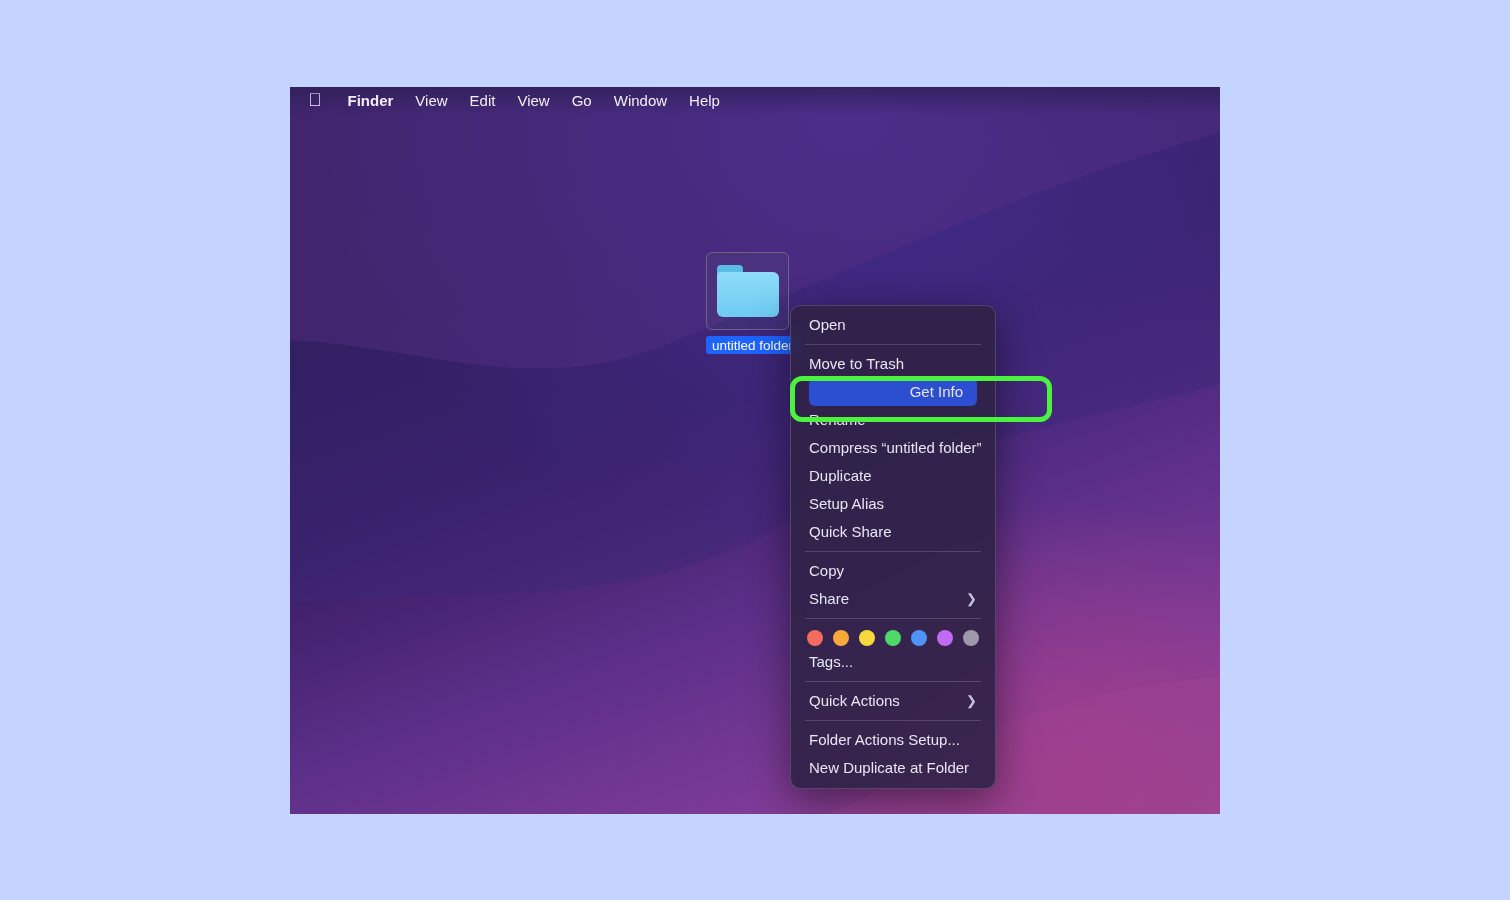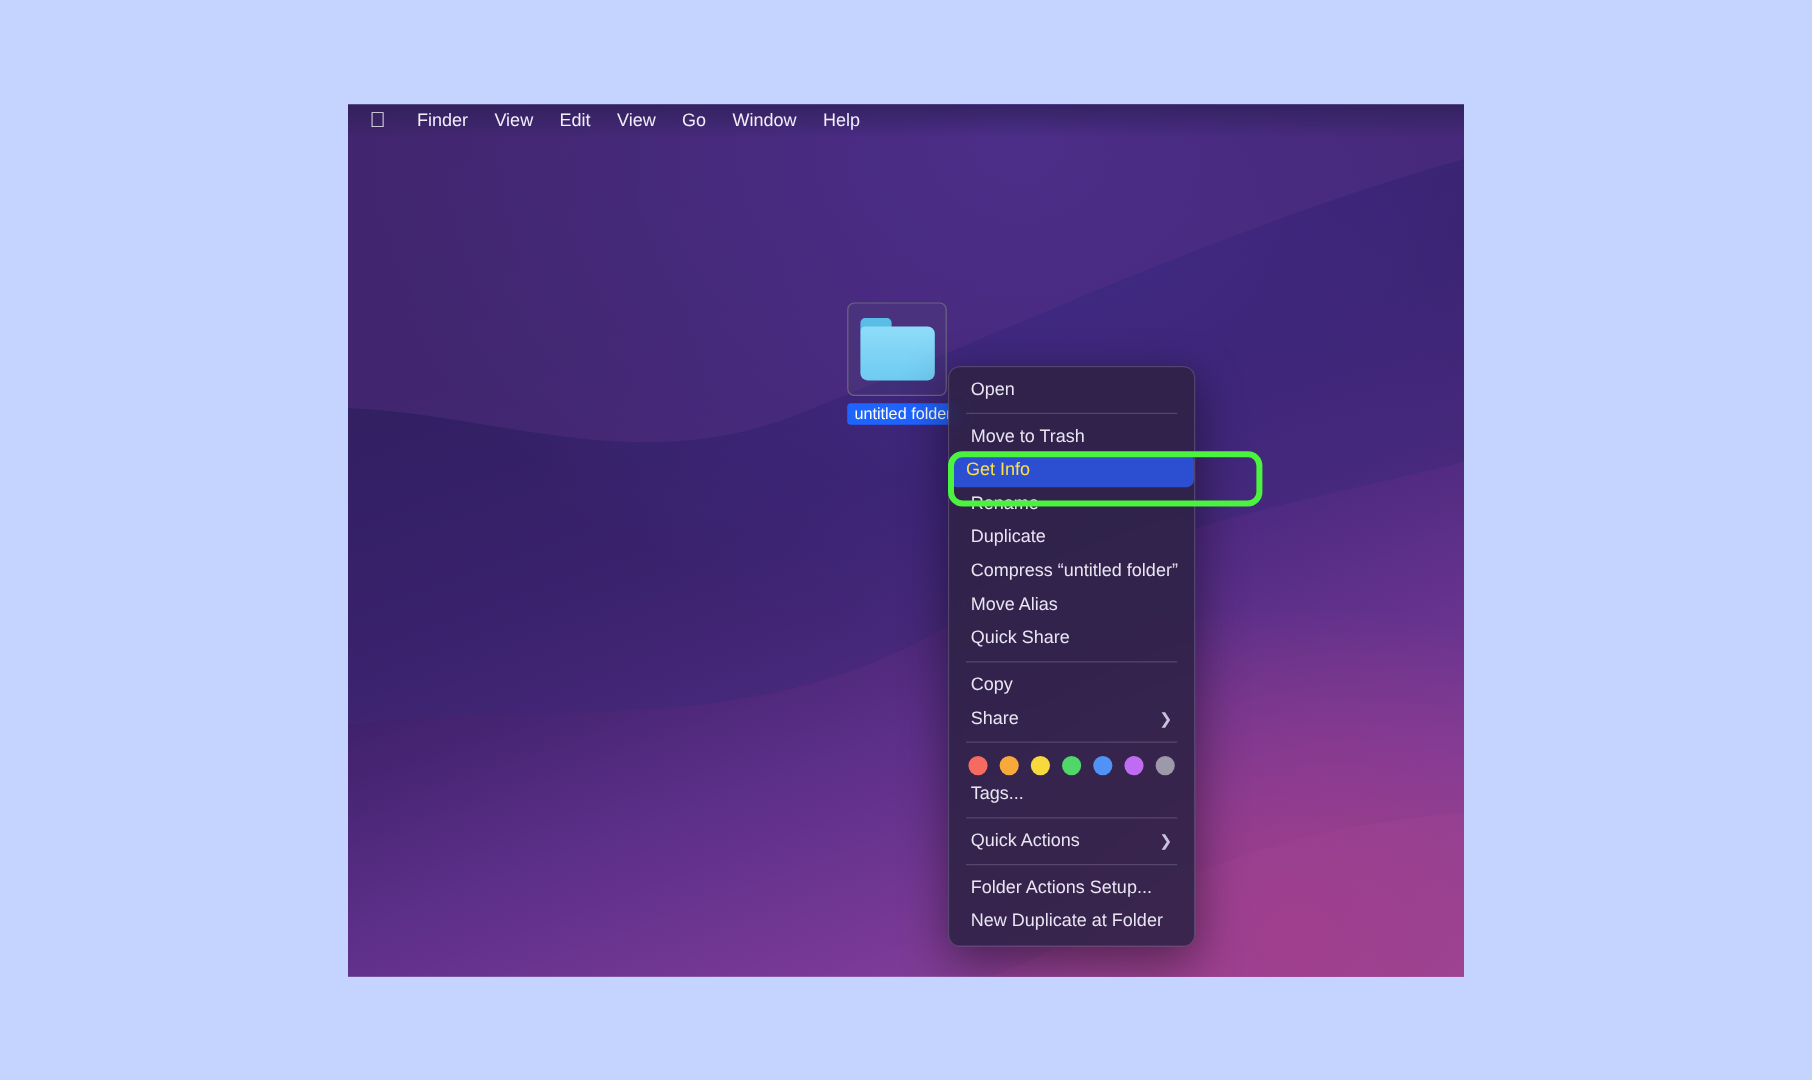--- a/index.html
+++ b/index.html
@@ -33,21 +33,21 @@
     display: flex;
     align-items: center;
     gap: 22px;
     padding: 0 18px;
     color: #f2eef8;
     font-size: 15px;
     background: linear-gradient(to bottom, rgba(44,31,84,0.7), rgba(44,31,84,0.0));
     z-index: 5;
   }
   .menubar .apple { font-size: 18px; margin-right: 4px; }
-  .menubar .app { font-weight: 400; }
+  .menubar .app { font-weight: 700; }
   .menubar span { cursor: default; white-space: nowrap; }
 
   .folder-wrap {
     position: absolute;
     left: 416px; top: 165px;
     width: 83px;
     text-align: center;
     z-index: 3;
   }
   .folder-sel {
@@ -97,24 +97,25 @@
     padding:4px 18px;
     line-height:20px;
     display:flex;
     align-items:center;
     justify-content:space-between;
     white-space:nowrap;
     cursor:default;
   }
   .ctxmenu .sel {
     background:#2c4fd1;
-    color:#fde047;
+    color:#e5e5e5;
     border-radius:6px;
-    margin:0 0;
+    margin:0 18px;
     padding:4px 14px;
+    justify-content:flex-end;
   }
   .ctxmenu .chev { color:#c8c2de; font-size:13px; }
   .ctxmenu hr {
     border:none; border-top:1px solid rgba(200,195,220,0.22);
     margin:5px 14px;
   }
   .tag-row { padding:6px 16px 2px; display:flex; gap:10px; align-items:center; }
   .tag-dot { width:16px; height:16px; border-radius:50%; }
   .tag-none {
     width:16px; height:16px; border-radius:50%;
@@ -170,27 +171,27 @@
     <div class="item">
         <span>Move to Trash</span>
       </div>
     <div class="item sel">
         <span>Get Info</span>
       </div>
     <div class="item">
         <span>Rename</span>
       </div>
     <div class="item">
+        <span>Compress “untitled folder”</span>
+      </div>
+    <div class="item">
         <span>Duplicate</span>
       </div>
     <div class="item">
-        <span>Compress “untitled folder”</span>
-      </div>
-    <div class="item">
-        <span>Move Alias</span>
+        <span>Setup Alias</span>
       </div>
     <div class="item">
         <span>Quick Share</span>
       </div>
     <hr>
     <div class="item">
         <span>Copy</span>
       </div>
     <div class="item">
       <span>Share</span>

